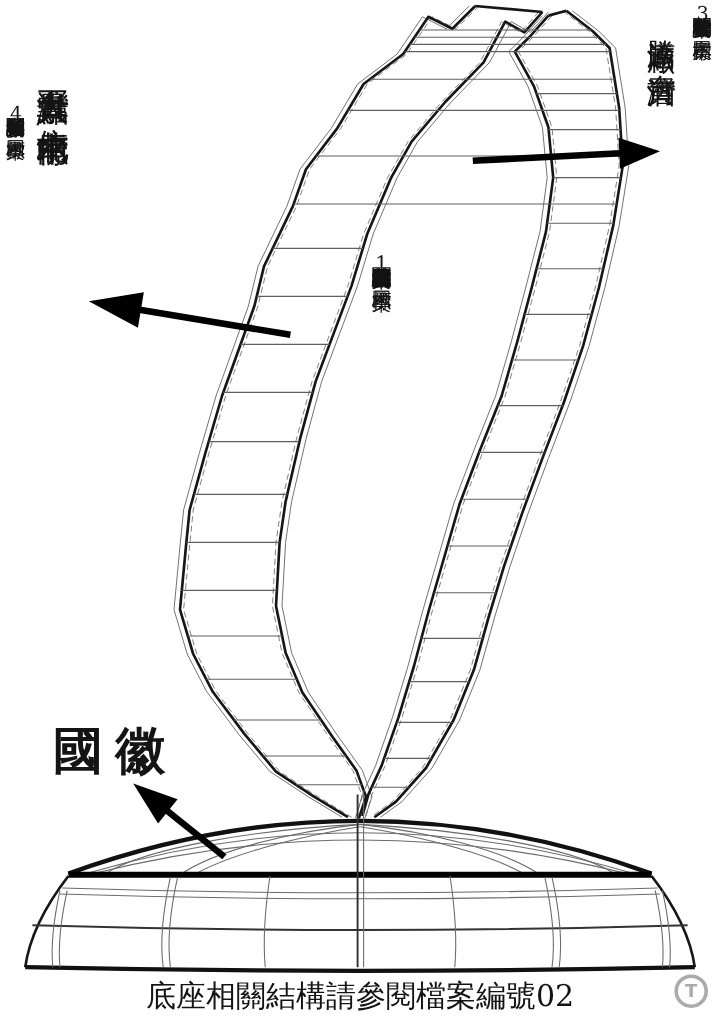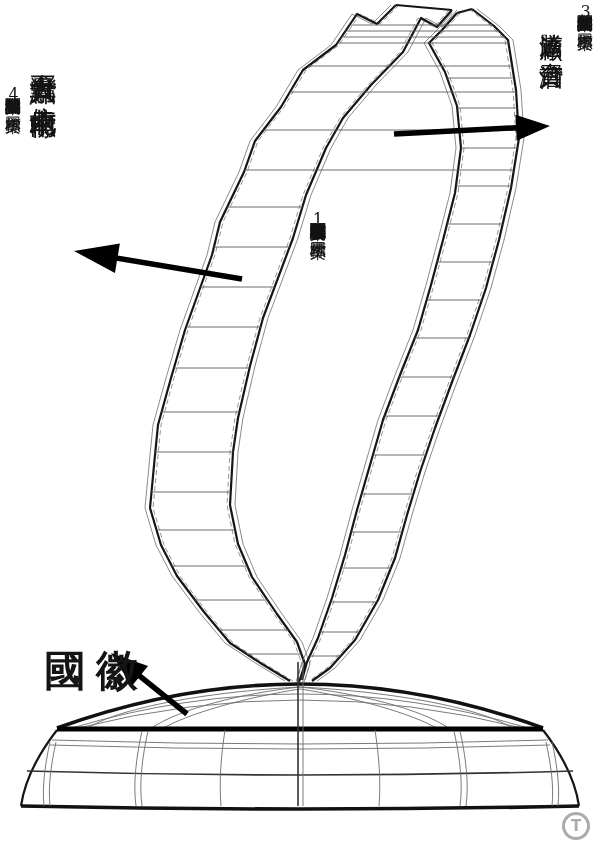--- a/index.html
+++ b/index.html
@@ -22,21 +22,21 @@
     letter-spacing:1px;
     white-space:nowrap;
     color:#141414;
   }
   .v-large{font-size:27px;}
   .v-medium{font-size:24px;}
   .v-small{font-size:16px;letter-spacing:0;}
   .v-mid{font-size:16.5px;letter-spacing:0;}
 
   .htext{position:absolute;white-space:nowrap;color:#141414;}
-  .emblem{font-size:42px;letter-spacing:10px;font-weight:600;margin-top:45px;}
+  .emblem{font-size:42px;letter-spacing:10px;font-weight:600;}
   .caption{font-size:25px;left:50%;transform:translateX(-50%);}
 
   
   .watermark{
     position:absolute;right:10px;top:812px;
     display:flex;align-items:center;gap:4px;
     color:#ababab;
     font-family:"DejaVu Sans","Liberation Sans",sans-serif;
   }
   .wm-circle{
@@ -177,18 +177,19 @@
   <div class="vtext v-small" style="left:5px;top:85px;">相關資料參閱檔案編號〇4圖案標示</div>
 
   <div class="vtext v-medium" style="left:539px;top:14px;">騰達酒廠　台灣貢酒</div>
 
   <div class="vtext v-small" style="left:577px;top:2px;">相關資料參閱檔案編號〇3圖案標示</div>
 
   <div class="vtext v-mid" style="left:309px;top:210px;">酒瓶結構相關資料參閱檔案編號〇1圖案標示</div>
 
   <div class="htext emblem" style="left:44px;top:598px;">國徽</div>
 
+  <div class="htext caption" style="top:813px;">底座相關結構請參閱檔案編號02</div>
 
   <div class="watermark">
     <span class="wm-circle">T</span>
   </div>
 
 </div>
 
 </body></html>

